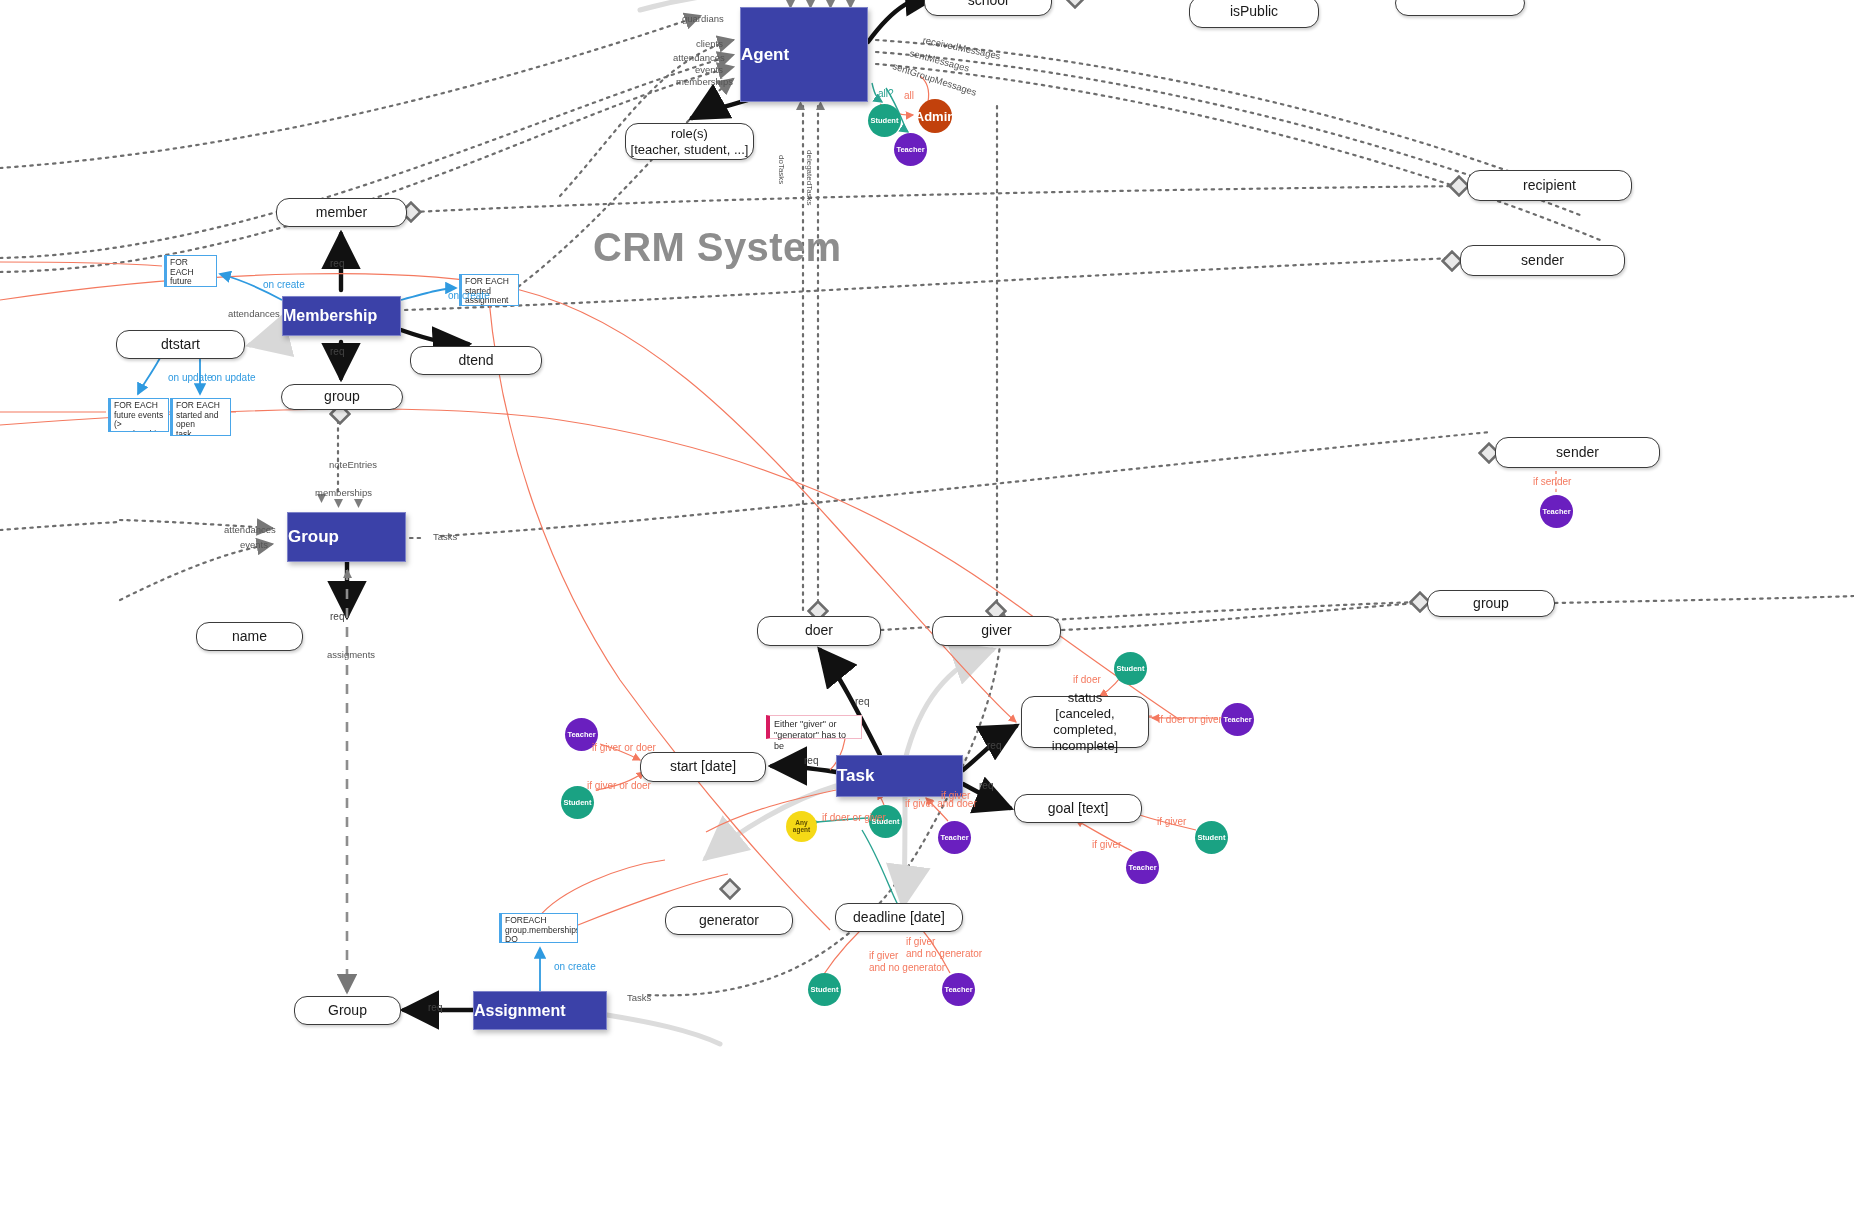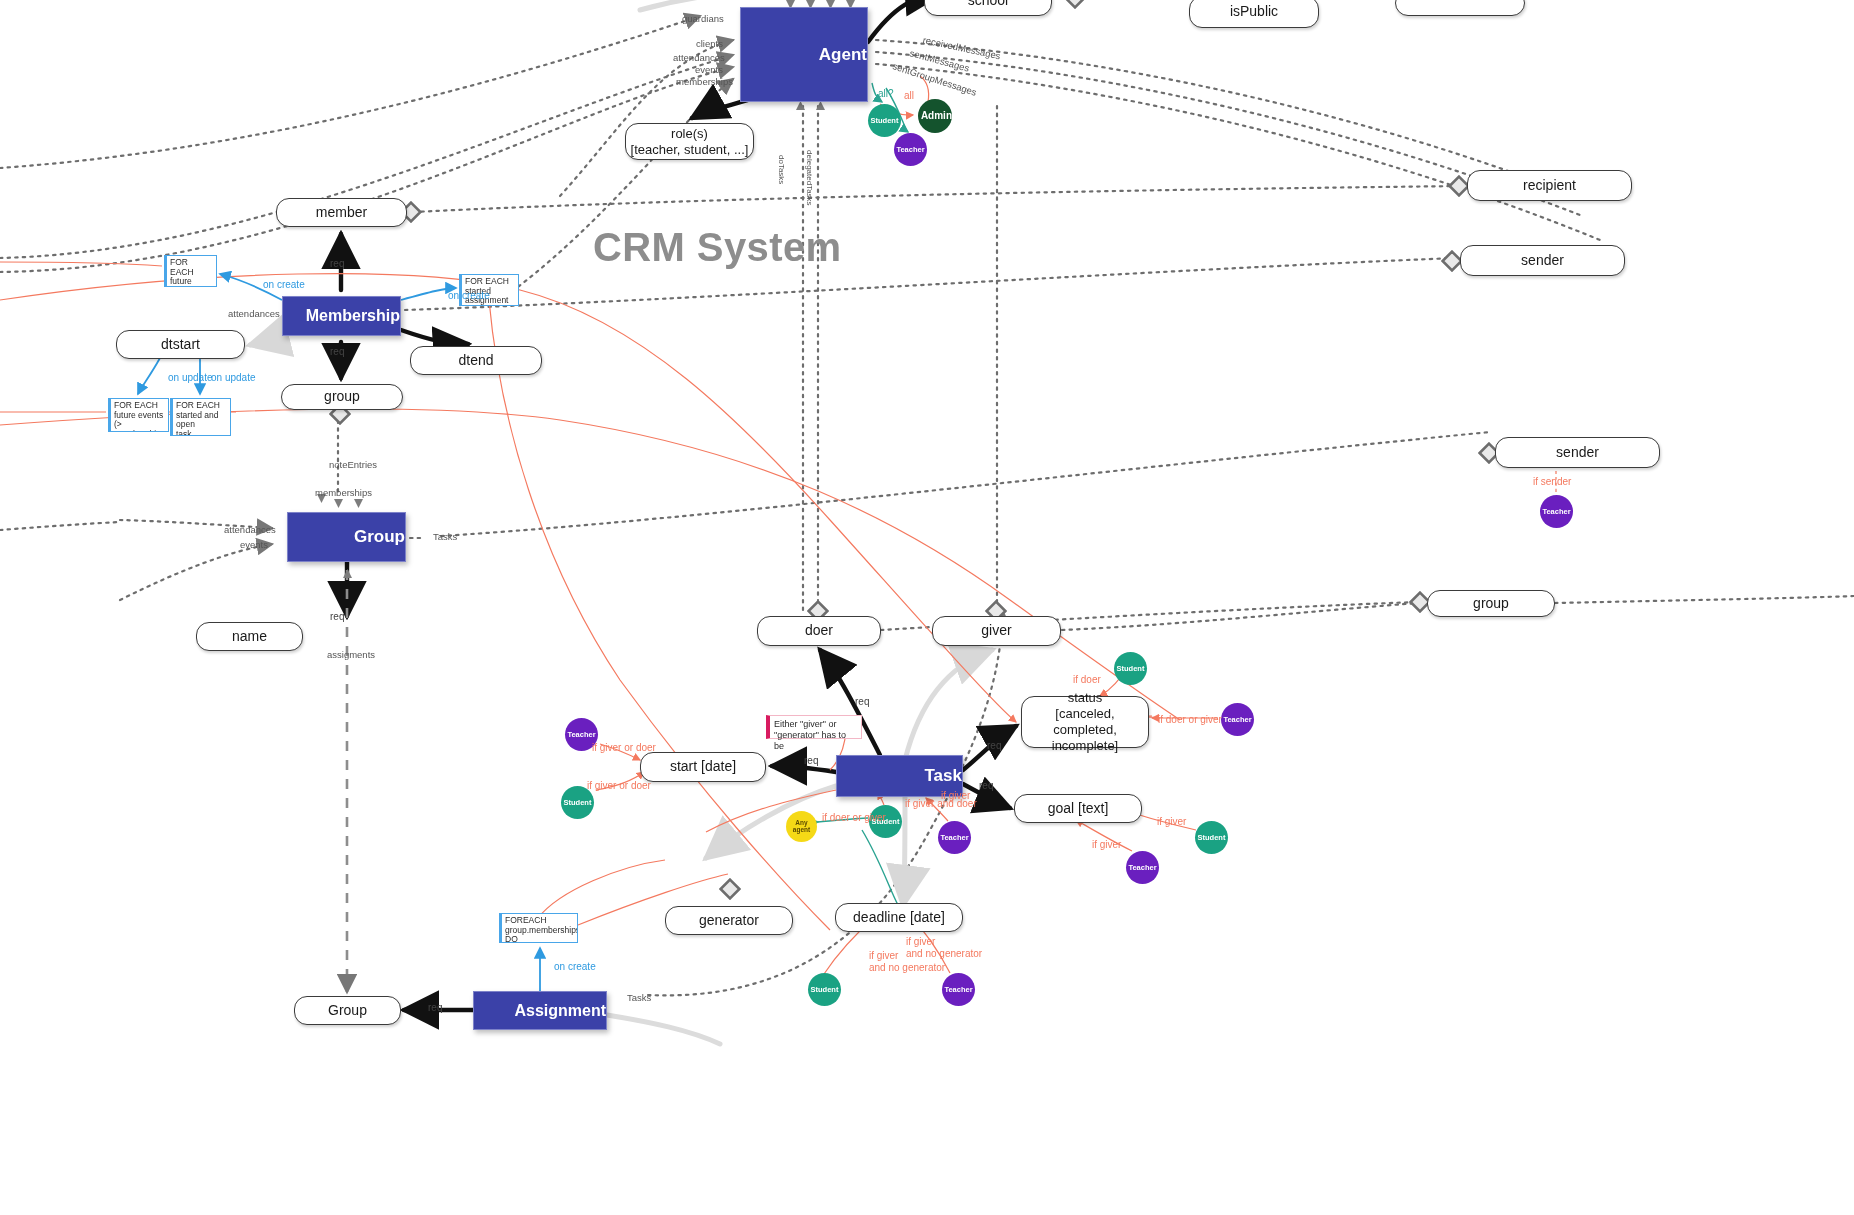--- a/index.html
+++ b/index.html
@@ -3,21 +3,21 @@
 <meta charset="utf-8">
 <style>
   html,body{margin:0;padding:0;background:#ffffff;}
   body{width:1854px;height:1215px;position:relative;overflow:hidden;
        font-family:"Liberation Sans", sans-serif;color:#1a1a1a;}
   #canvas{position:absolute;left:0;top:0;width:1854px;height:1215px;}
   svg.edges{position:absolute;left:0;top:0;width:1854px;height:1215px;pointer-events:none;}
 
   
   .entity{position:absolute;background:#3b41a8;color:#fff;display:flex;
-          align-items:center;justify-content:flex-end;font-weight:bold;
+          align-items:center;justify-content:flex-start;font-weight:bold;
           border:1px solid #7d82c9;box-sizing:border-box;}
   .entity.shadow{box-shadow:2px 3px 5px rgba(0,0,0,.25);}
 
   
   .attr{position:absolute;background:#fff;border:1.4px solid #3b3b3b;
         border-radius:13px;display:flex;align-items:center;justify-content:center;
         text-align:center;box-sizing:border-box;line-height:1.22;
         box-shadow:1px 2px 3px rgba(0,0,0,.18);}
 
   
@@ -309,21 +309,21 @@
 group.memberships
 DO</div>
 
   <div class="constraint" style="left:766px;top:715px;width:96px;height:24px;">Either "giver" or
 "generator" has to be</div>
 
 
   <div class="badge" style="left:868px;top:104px;width:33px;height:33px;background:#1aa283;font-size:7.5px;">
       <span>Student</span>
     </div>
-  <div class="badge" style="left:918px;top:99px;width:34px;height:34px;background:#14532d;font-size:10px;justify-content:flex-end;">
+  <div class="badge" style="left:918px;top:99px;width:34px;height:34px;background:#c2410c;font-size:13px;">
       <span>Admin</span>
     </div>
   <div class="badge" style="left:894px;top:133px;width:33px;height:33px;background:#6a1fbf;font-size:7.5px;">
       <span>Teacher</span>
     </div>
   <div class="badge" style="left:1540px;top:495px;width:33px;height:33px;background:#6a1fbf;font-size:7.5px;">
       <span>Teacher</span>
     </div>
   <div class="badge" style="left:1114px;top:652px;width:33px;height:33px;background:#1aa283;font-size:7.5px;">
       <span>Student</span>

